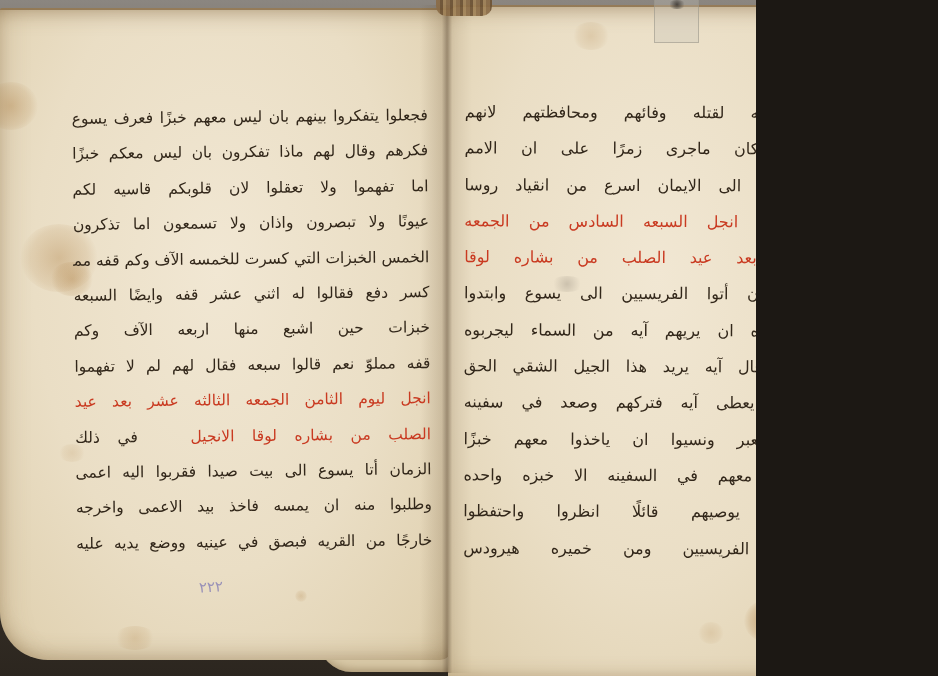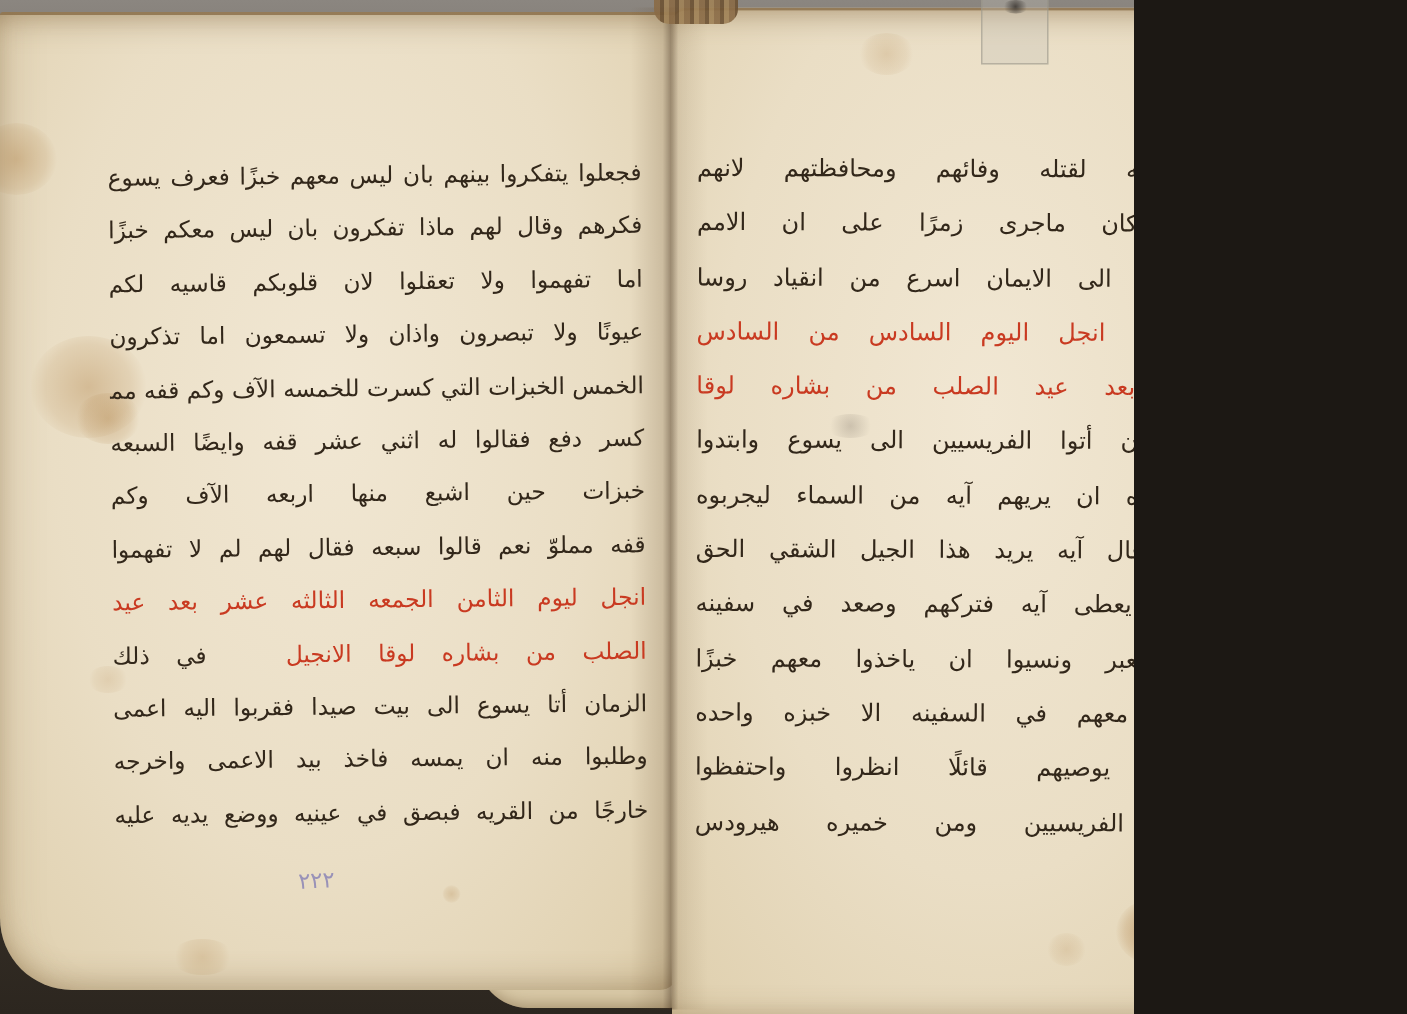--- a/index.html
+++ b/index.html
@@ -148,21 +148,21 @@
       <div class="line"><span class="red">انجل ليوم الثامن الجمعه الثالثه عشر بعد عيد</span></div>
       <div class="line"><span class="red">الصلب من بشاره لوقا الانجيل</span> &nbsp; <span class="black">في ذلك</span></div>
       <div class="line"><span class="black">الزمان أتا يسوع الى بيت صيدا فقربوا اليه اعمى</span></div>
       <div class="line"><span class="black">وطلبوا منه ان يمسه فاخذ بيد الاعمى واخرجه</span></div>
       <div class="line"><span class="black">خارجًا من القريه فبصق في عينيه ووضع يديه عليه</span></div>
     </div>
   <div class="text-layer text-right">
       <div class="line"><span class="black">استحقوا المذمه لقتله وفائهم ومحافظتهم لانهم</span></div>
       <div class="line"><span class="black">كانوا يهودًا وكان ماجرى زمرًا على ان الامم</span></div>
       <div class="line"><span class="black">سوف يسارعون الى الايمان اسرع من انقياد روسا</span></div>
-      <div class="line"><span class="black">اليهود اليه</span> &nbsp; <span class="red">انجل اليوم السادس من السادس</span></div>
+      <div class="line"><span class="black">اليهود اليه</span> &nbsp; <span class="red">انجل السبعه السادس من الجمعه</span></div>
       <div class="line"><span class="red">الثالثه عشر بعد عيد الصلب من بشاره لوقا</span></div>
       <div class="line"><span class="black">في ذلك الزمان أتوا الفريسيين الى يسوع وابتدوا</span></div>
       <div class="line"><span class="black">يخاطبوه ونسالوه ان يريهم آيه من السماء ليجربوه</span></div>
       <div class="line"><span class="black">فتنهد بروحه وقال آيه يريد هذا الجيل الشقي الحق</span></div>
       <div class="line"><span class="black">اقول لكم لا يعطى آيه فتركهم وصعد في سفينه</span></div>
       <div class="line"><span class="black">وذهب الى العبر ونسيوا ان ياخذوا معهم خبزًا</span></div>
       <div class="line"><span class="black">لان لم يكن معهم في السفينه الا خبزه واحده</span></div>
       <div class="line"><span class="black">وكان يسوع يوصيهم قائلًا انظروا واحتفظوا</span></div>
       <div class="line"><span class="black">من خميره الفريسيين ومن خميره هيرودس</span></div>
     </div>

